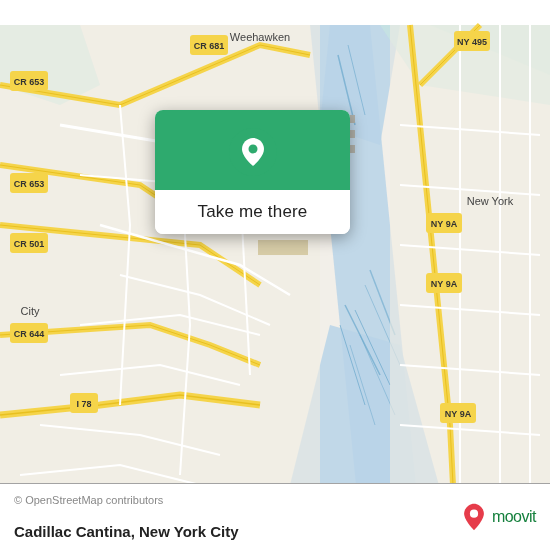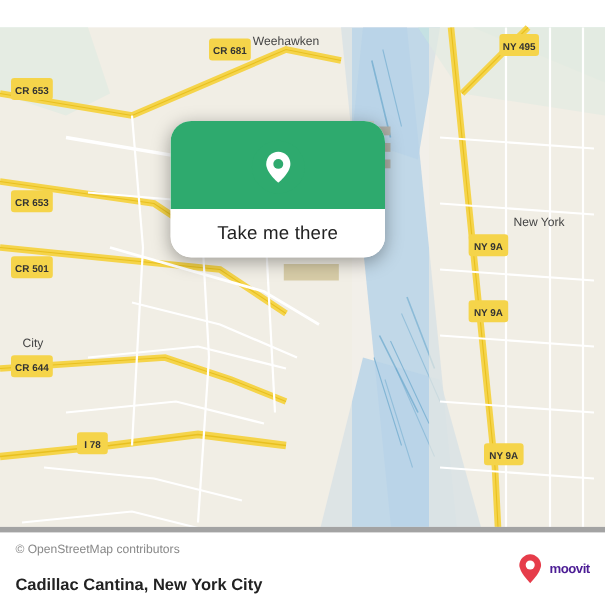--- a/index.html
+++ b/index.html
@@ -25,21 +25,21 @@
       height: 100%;
     }
 
     
     .popup-card {
       position: absolute;
       top: 110px;
       left: 155px;
       width: 195px;
       background: white;
-      border-radius: 19px;
+      border-radius: 8px;
       box-shadow: 0 4px 16px rgba(0,0,0,0.35);
       overflow: hidden;
       display: flex;
       flex-direction: column;
       align-items: center;
     }
 
     .popup-green-top {
       width: 100%;
       background: #2eaa6e;
@@ -67,21 +67,21 @@
       letter-spacing: 0.01em;
     }
 
     
     .bottom-bar {
       position: absolute;
       bottom: 0;
       left: 0;
       width: 550px;
       background: white;
-      border-top: 5px solid #a3a3a3;
+      border-top: 1px solid #a3a3a3;
       padding: 10px 14px 10px 14px;
       display: flex;
       align-items: center;
       justify-content: space-between;
       z-index: 10;
     }
 
     .bottom-bar-left {
       display: flex;
       flex-direction: column;
@@ -104,23 +104,23 @@
       align-items: center;
       gap: 4px;
     }
 
     .moovit-pin {
       width: 28px;
       height: 28px;
     }
 
     .moovit-text {
-      font-size: 12px;
-      font-weight: 700;
-      color: #4c1d95;
+      font-size: 16px;
+      font-weight: 400;
+      color: #15803d;
       letter-spacing: -0.5px;
     }
   </style>
 </head>
 <body>
 
 <div id="map-container">
   
   <svg class="map-svg" viewBox="0 0 550 500" xmlns="http://www.w3.org/2000/svg">
 

